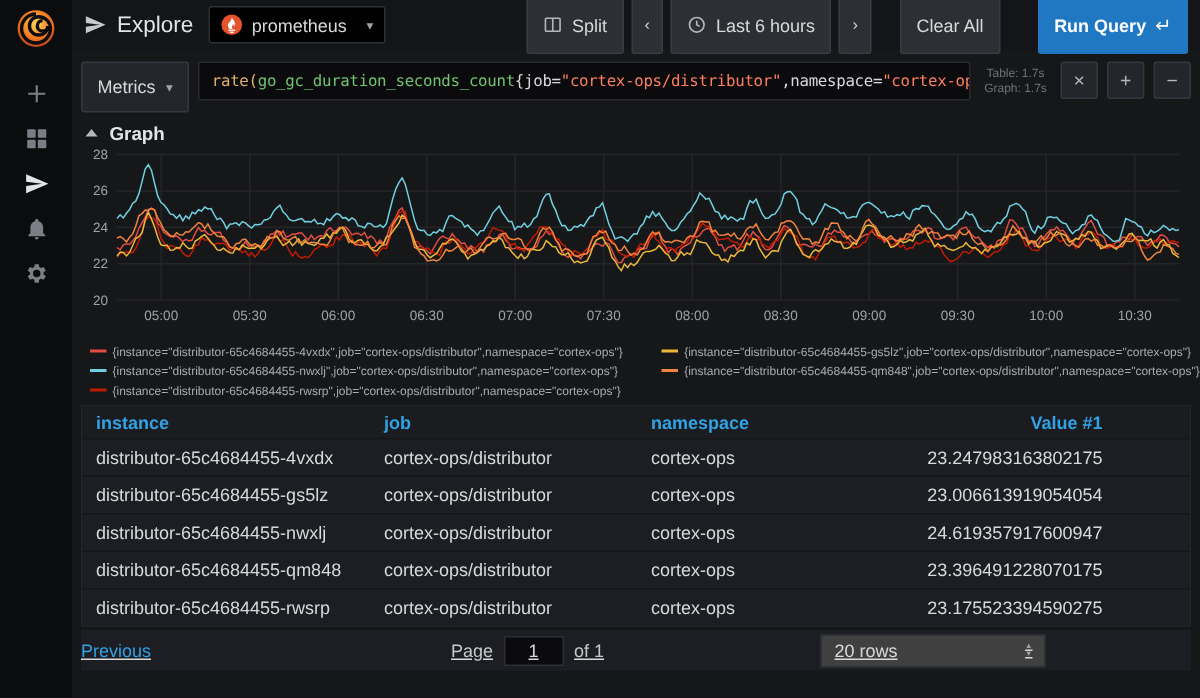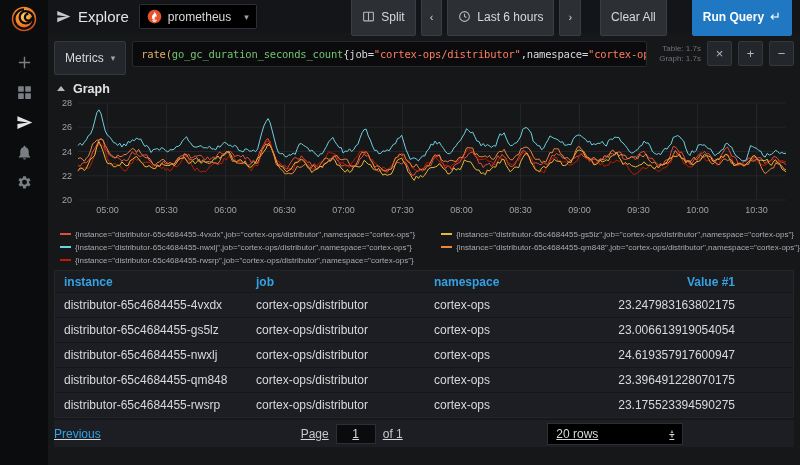--- a/index.html
+++ b/index.html
@@ -34,21 +34,21 @@
   .tb-btn .mini-icon { width:13px; height:13px; color:#b4b7bc; }
   .tb-btn.nav { padding:0 8px; font-size:11px; }
   .clear-btn { margin-left:14px; }
   .run-btn { background:#1f78c1; border-color:#1f78c1; color:#fff; font-weight:bold; margin-left:20px; }
   .run-btn .ret { font-weight:normal; font-size:13px; }
 
   
   .query-row { display:flex; align-items:flex-start; gap:6px; padding:8px 6px 4px 6px; }
   .metrics-btn { height:26px; background:#23262b; border:1px solid #34373d; border-radius:2px; font-size:12px; color:#d8d9da; display:flex; align-items:center; gap:7px; padding:16px 10px; cursor:pointer; flex-shrink:0; }
   .query-field { flex:1; min-width:0; height:26px; background:#0b0b0e; border:1px solid #26292e; border-radius:2px; display:flex; align-items:center; padding:0 8px; font-family:"DejaVu Sans Mono", monospace; font-size:10.5px; letter-spacing:-0.2px; white-space:nowrap; overflow:hidden; cursor:text; }
-  .query-stats { flex-shrink:0; width:48px; font-size:8px; line-height:10px; color:#6e7278; text-align:right; padding-top:3px; }
+  .query-stats { flex-shrink:0; width:48px; font-size:8px; line-height:10px; color:#6e7278; text-align:center; padding-top:3px; }
   .qbtn { width:25px; height:25px; background:#23262b; border:1px solid #34373d; border-radius:2px; color:#b4b7bc; font-size:13px; display:flex; align-items:center; justify-content:center; cursor:pointer; flex-shrink:0; }
 
   
   .content { flex:1; min-height:0; padding:0 6px 0 6px; display:flex; flex-direction:column; }
   .section-header { display:flex; align-items:center; gap:8px; height:19px; font-size:12.5px; font-weight:bold; color:#e3e4e6; padding-left:3px; cursor:pointer; flex-shrink:0; }
   .tri-up { width:0; height:0; border-left:4px solid transparent; border-right:4px solid transparent; border-bottom:5px solid #b4b7bc; }
 
   .chart-svg { display:block; }
 
   .legend { display:grid; grid-template-rows:repeat(3,12px); grid-auto-flow:column; justify-content:start; column-gap:26px; row-gap:1px; padding:2px 0 4px 6px; font-size:8px; color:#a7abb2; }
@@ -63,21 +63,21 @@
   .cell { padding-left:9px; white-space:nowrap; overflow:hidden; }
   .cell.value { text-align:right; padding-right:58px; }
   .head .cell { cursor:pointer; }
 
   
   .pagination { height:27px; margin-top:2px; background:#1d1e23; display:flex; align-items:center; font-size:12px; flex-shrink:0; }
   .pg-zone { flex:1; display:flex; align-items:center; justify-content:flex-start; gap:7px;text-decoration:underline; }
   .page-link { color:#33a2e5; cursor:pointer; }
   .pg-label { color:#c7c8ca; }
   .page-input { width:40px; height:20px; background:#0b0b0e; border:1px solid #2c2f34; color:#d8d9da; text-align:center; font-size:12px; font-family:"Liberation Sans",sans-serif; }
-  .rows-select { width:136px; height:22px; background:#000000; border:1px solid #2c2f34; display:flex; align-items:center; justify-content:space-between; padding:0 8px; cursor:pointer; }
+  .rows-select { width:150px; height:22px; background:#404040; border:1px solid #2c2f34; display:flex; align-items:center; justify-content:space-between; padding:0 8px; cursor:pointer; }
   .updown { display:flex; flex-direction:column; font-size:5px; line-height:4.5px; color:#9fa2a8; }
 </style>
 </head>
 <body>
 
 <div class="app">
 
   <div class="sidebar">
     <div class="logo">
       <svg viewBox="0 0 32 32">

